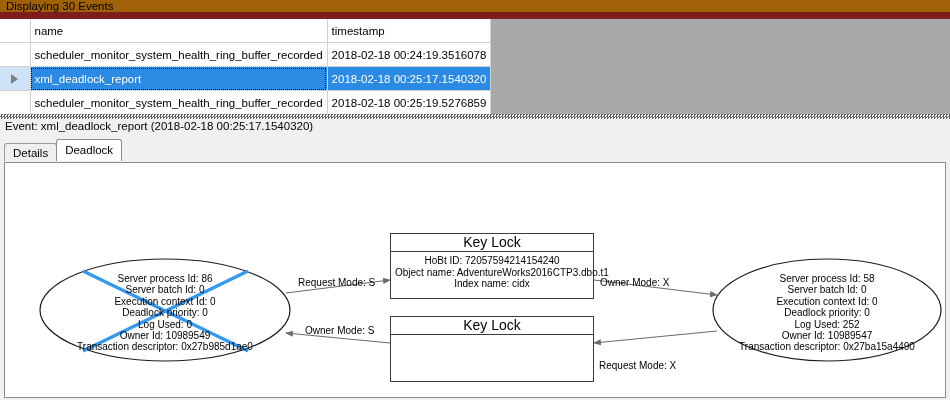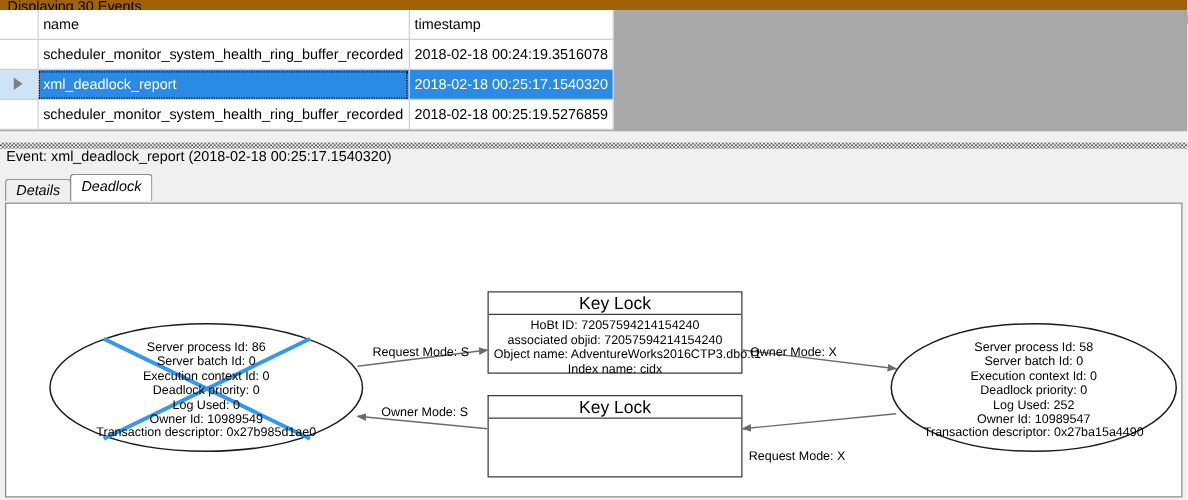--- a/index.html
+++ b/index.html
@@ -24,21 +24,21 @@
     background: #a16207;
     border-bottom: 7px solid #7f1d1d;
     box-sizing: border-box;
     display: flex; align-items: center;
     padding-left: 6px;
     font-size: 11.5px;
   }
 
   
   .grid-wrap {
-    position: absolute; left: 0; top: 8px;
+    position: absolute; left: 0; top: 19px;
     width: 950px; height: 97px;
     background: #a9a9a9;
     overflow: hidden;
   }
   table.grid {
     border-collapse: collapse;
     background: #ffffff;
     table-layout: fixed;
   }
   table.grid col.c-sel  { width: 30px; }
@@ -92,21 +92,21 @@
   
   .event-caption {
     position: absolute; left: 5px; top: 120px;
     font-size: 11.5px;
   }
 
   
   .tabs {
     position: absolute; left: 4px; top: 141px;
     height: 20px;
-    display: flex; align-items: flex-end; font-style: italic;
+    display: flex; align-items: flex-end;
   }
   .tab {
     height: 18px;
     line-height: 18px;
     padding: 0 8px;
     font-size: 11.5px;
     background: #efefef;
     border: 1px solid #9a9a9a;
     border-bottom: none;
     border-top-left-radius: 3px;
@@ -268,21 +268,20 @@
       <div>Deadlock priority: 0</div>
       <div>Log Used: 252</div>
       <div>Owner Id: 10989547</div>
       <div>Transaction descriptor: 0x27ba15a4490</div>
     </div>
 
     <div class="reslock" style="left:385px; top:70px; width:204px; height:66px;">
       <div class="rl-title">Key Lock</div>
       <div class="rl-body">
         <div>HoBt ID: 72057594214154240</div>
-        <div>associated objid: 72057594214154240</div>
         <div>Object name: AdventureWorks2016CTP3.dbo.t1</div>
         <div>Index name: cidx</div>
       </div>
     </div>
 
     <div class="reslock" style="left:385px; top:153px; width:204px; height:66px;">
       <div class="rl-title">Key Lock</div>
     </div>
 
     <div class="edge-label" style="left:293px; top:114px;">Request Mode: S</div>

